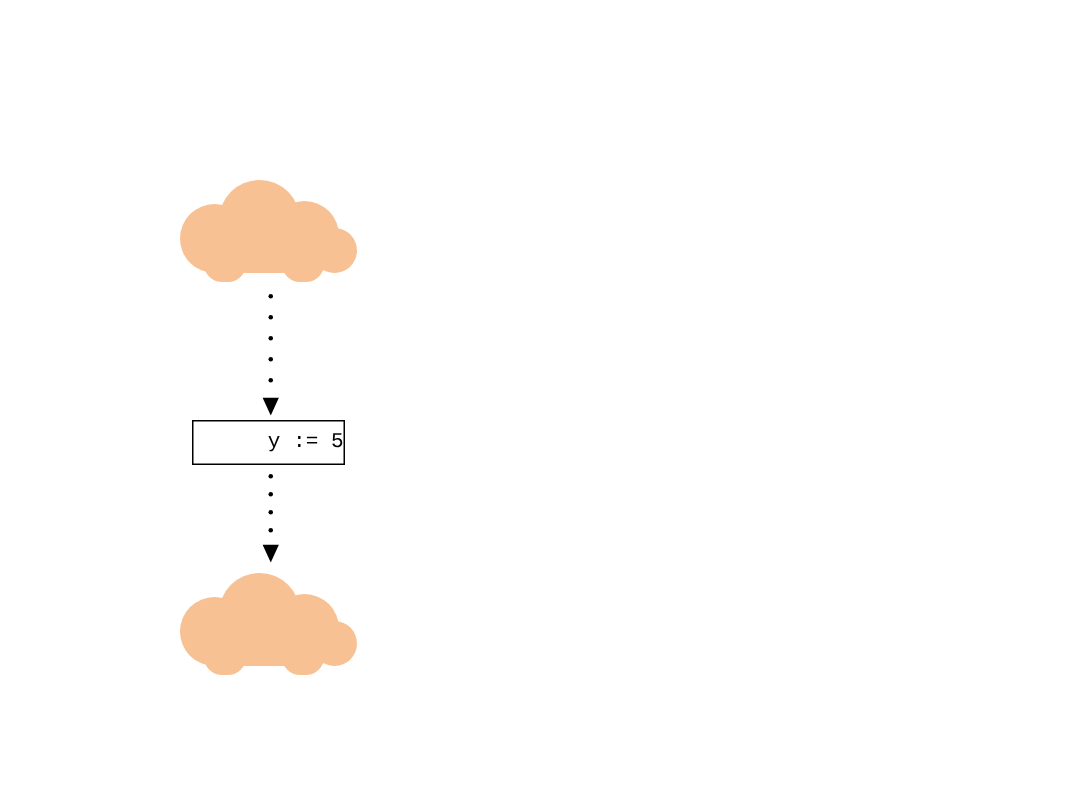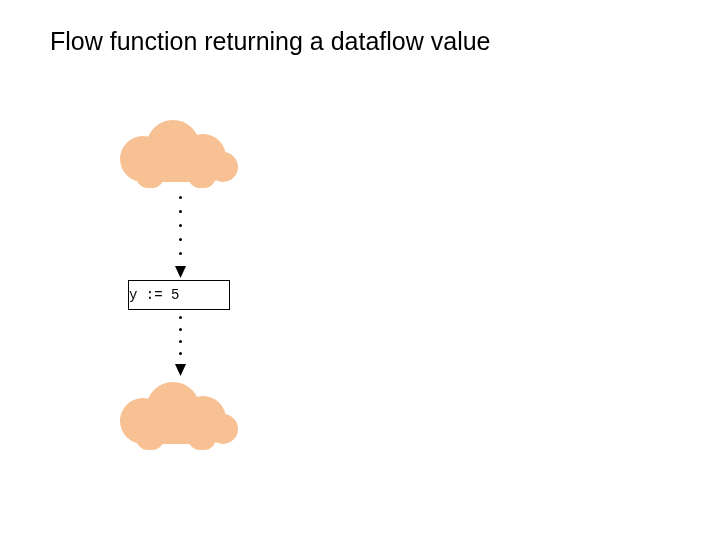--- a/index.html
+++ b/index.html
@@ -57,21 +57,21 @@
     position: absolute;
     left: 128px;
     top: 280px;
     width: 100px;
     height: 28px;
     border: 1px solid #000;
     background: #fff;
     font-family: "Courier New", Courier, monospace;
     font-size: 14px;
     line-height: 28px;
-    text-align: left;
+    text-align: right;
     white-space: pre;
   }
   .dot {
     position: absolute;
     width: 3px; height: 3px;
     background: #000;
     border-radius: 50%;
   }
 
   
@@ -89,21 +89,20 @@
   .arrow2 .dot:nth-child(2){ top: 18px; left: 3px; }
   .arrow2 .dot:nth-child(3){ top: 30px; left: 3px; }
   .arrow2 .dot:nth-child(4){ top: 42px; left: 3px; }
   .arrow2 .ah { position:absolute; top: 52px; left: -1px; }
 </style>
 </head>
 <body>
 
 <div class="canvas">
 
-  <div class="title">Flow function returning a dataflow value</div>
 
   <div class="cloud cloud-top">
     <div class="base"></div>
     <div class="puff p1"></div>
     <div class="puff p2"></div>
     <div class="puff p3"></div>
     <div class="puff p4"></div>
     <div class="puff p5"></div>
     <div class="puff p6"></div>
   </div>

